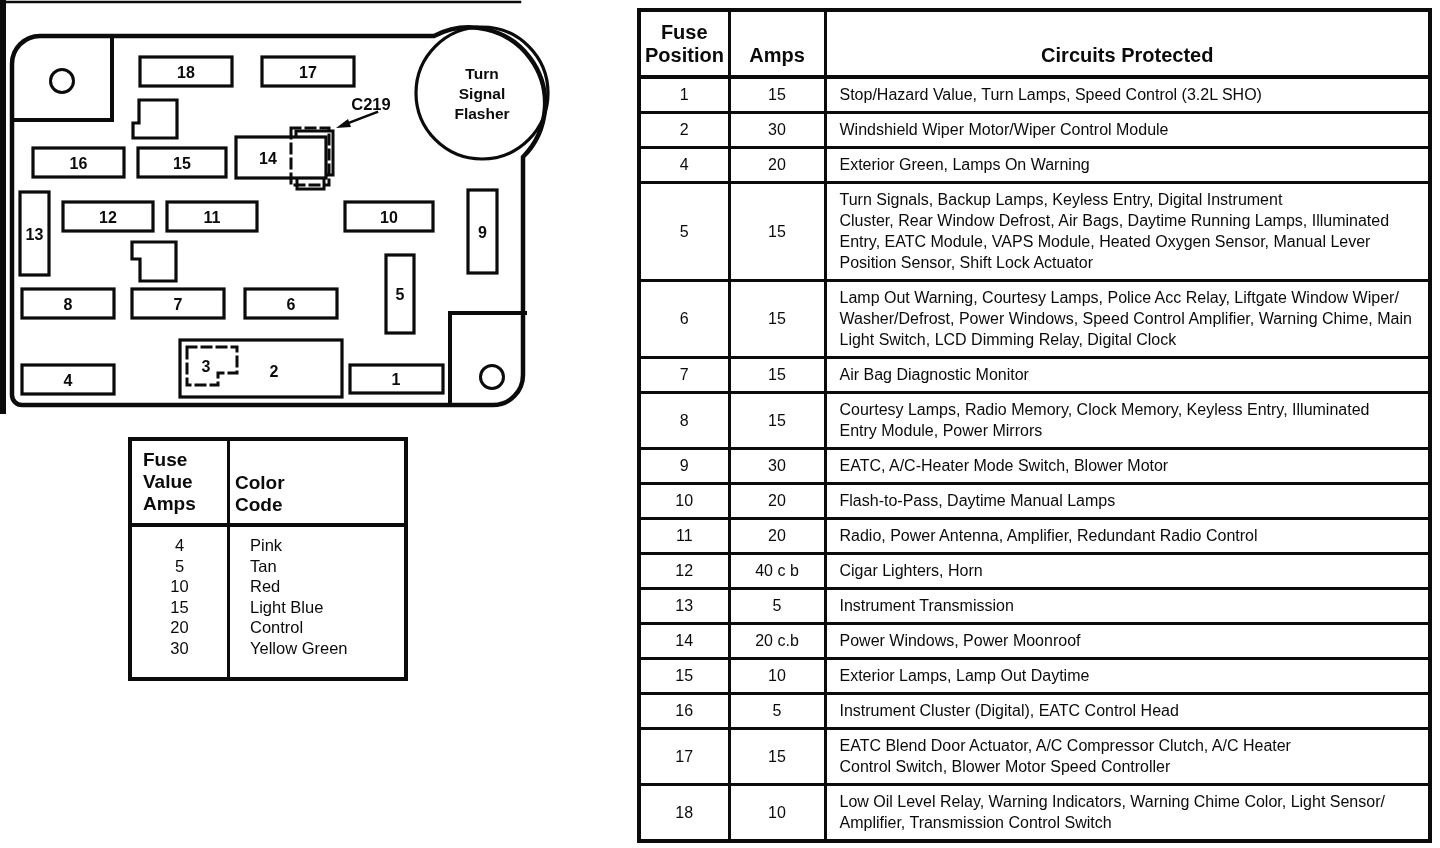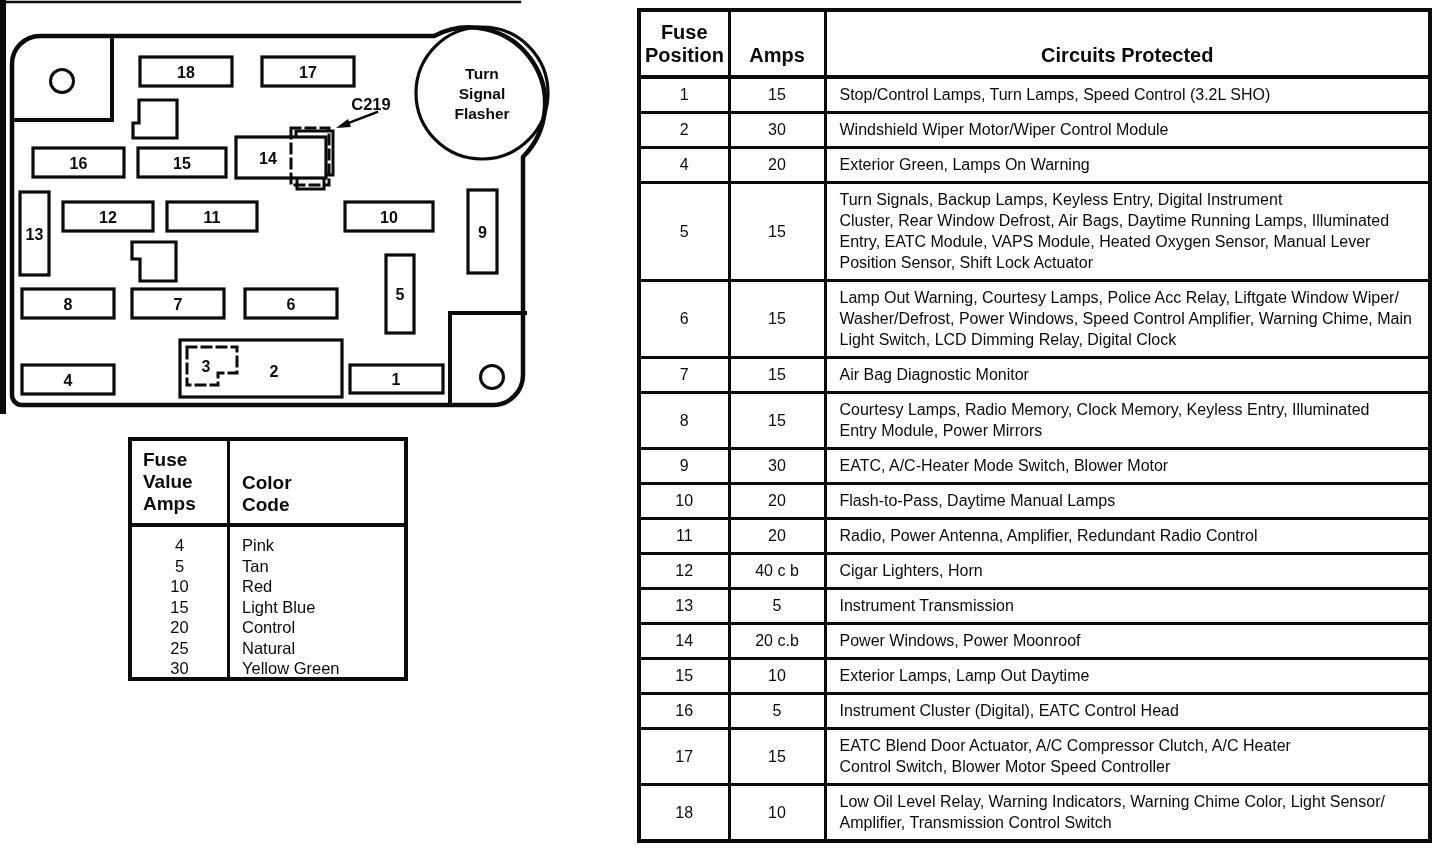--- a/index.html
+++ b/index.html
@@ -13,25 +13,25 @@
   .color-table{
     position:absolute;left:128px;top:437px;width:280px;height:244px;
     border:4px solid #0b0b0b;box-sizing:border-box;background:#fff;
   }
   .ct-divider{position:absolute;left:95px;top:0;bottom:0;width:3px;background:#0b0b0b;}
   .ct-header{
     height:86px;border-bottom:4px solid #0b0b0b;box-sizing:border-box;
     display:grid;grid-template-columns:95px 1fr;
   }
   .ct-h1{font-weight:bold;font-size:19px;line-height:22px;padding:8px 2px 0 11px;white-space:pre-line;}
-  .ct-h2{font-weight:bold;font-size:19px;line-height:22px;padding:0 2px 7px 15px;white-space:pre-line;display:flex;align-items:flex-end;}
+  .ct-h2{font-weight:bold;font-size:19px;line-height:22px;padding:0 2px 7px 8px;white-space:pre-line;display:flex;align-items:flex-end;}
   .ct-body{padding-top:8px;}
   .ct-row{display:grid;grid-template-columns:95px 1fr;font-size:16.5px;line-height:20.5px;}
   .ct-amps{text-align:center;}
-  .ct-color{padding-left:15px;}
+  .ct-color{padding-left:23px;}
   
   .fuse-table{
     position:absolute;left:637px;top:8px;width:795px;
     border-collapse:collapse;table-layout:fixed;background:#fff;
     border:4px solid #0b0b0b;color:#0b0b0b;
   }
   .fuse-table th,.fuse-table td{border:3px solid #0b0b0b;}
   .fuse-table thead th{
     border-bottom:4px solid #0b0b0b;vertical-align:bottom;text-align:center;
     font-size:20px;line-height:23px;padding:9px 4px 8px;white-space:pre-line;
@@ -145,24 +145,20 @@
       </div>
       <div class="ct-row">
         <div class="ct-amps">15</div>
         <div class="ct-color">Light Blue</div>
       </div>
       <div class="ct-row">
         <div class="ct-amps">20</div>
         <div class="ct-color">Control</div>
       </div>
       <div class="ct-row">
-        <div class="ct-amps">25</div>
-        <div class="ct-color">Natural</div>
-      </div>
-      <div class="ct-row">
         <div class="ct-amps">30</div>
         <div class="ct-color">Yellow Green</div>
       </div>
     </div>
   </div>
 
   <table class="fuse-table">
     <colgroup>
       <col style="width:90px">
         <col style="width:96px">
@@ -173,21 +169,21 @@
         <th>Fuse
 Position</th>
         <th>Amps</th>
         <th>Circuits Protected</th>
       </tr>
     </thead>
     <tbody>
       <tr>
           <td>1</td>
           <td>15</td>
-          <td class="circ">Stop/Control Lamps, Turn Lamps, Speed Control (3.2L SHO)</td>
+          <td class="circ">Stop/Hazard Value, Turn Lamps, Speed Control (3.2L SHO)</td>
         </tr>
       <tr>
           <td>2</td>
           <td>30</td>
           <td class="circ">Windshield Wiper Motor/Wiper Control Module</td>
         </tr>
       <tr>
           <td>4</td>
           <td>20</td>
           <td class="circ">Exterior Green, Lamps On Warning</td>

